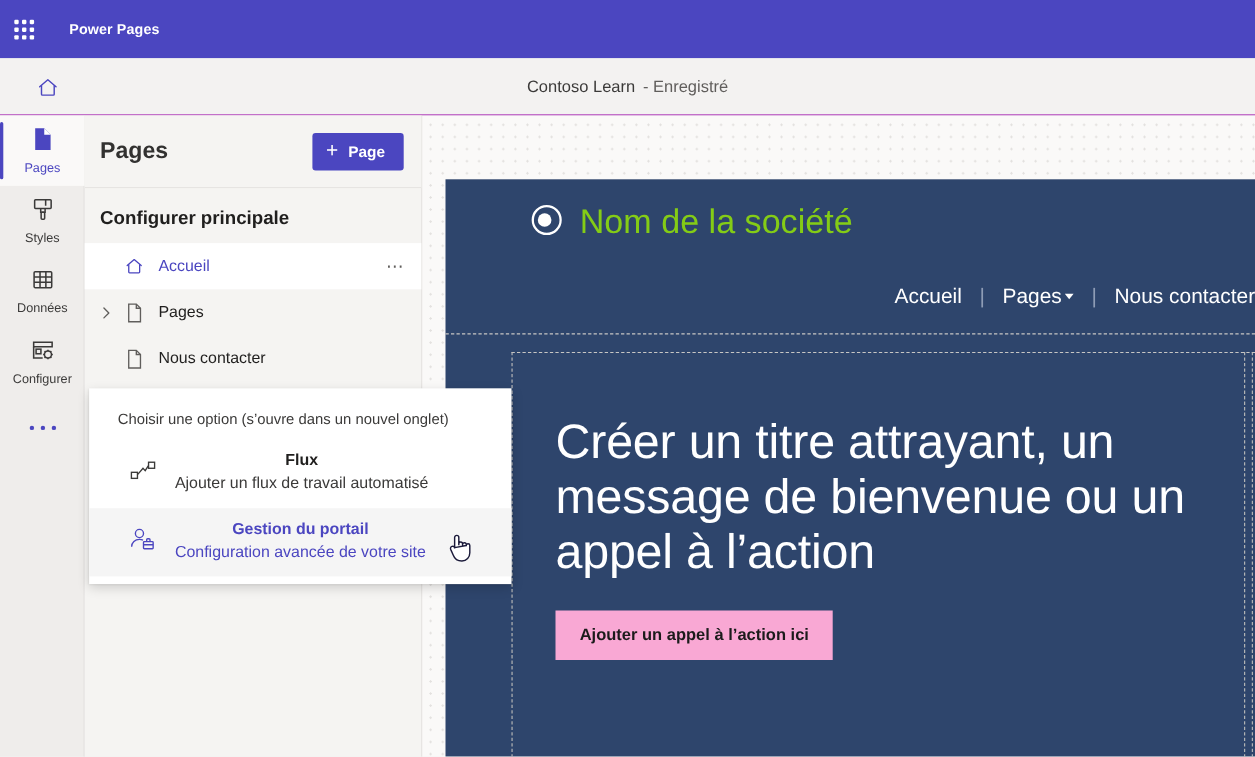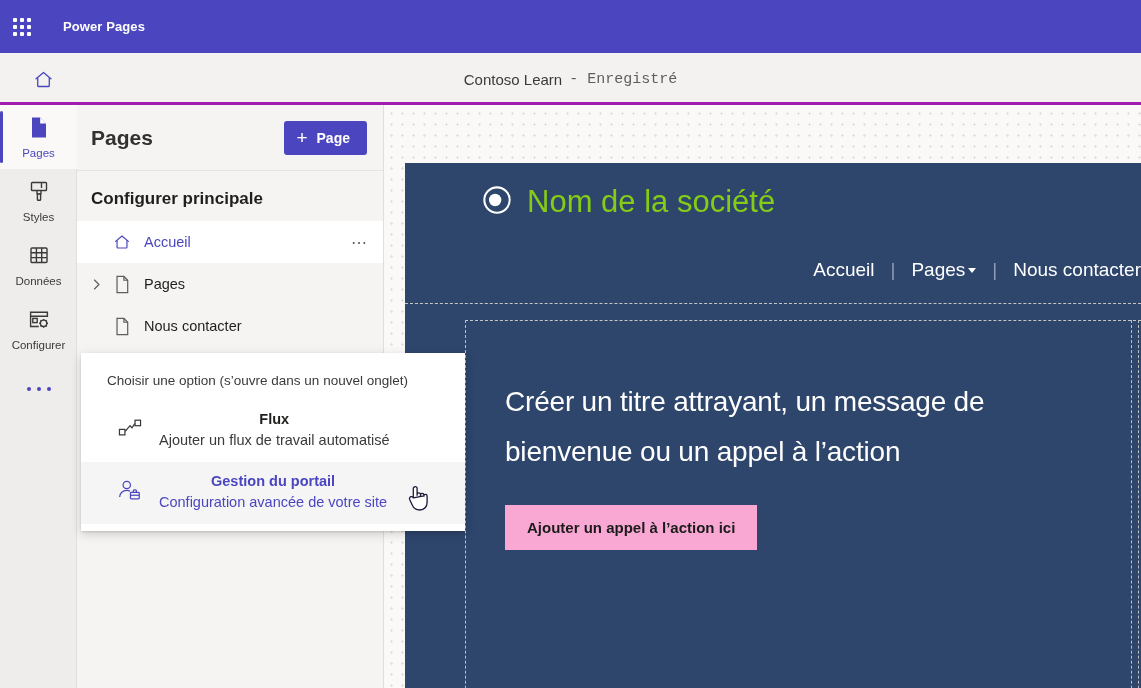--- a/index.html
+++ b/index.html
@@ -29,34 +29,34 @@
   .waffle-grid i { display: block; width: 4px; height: 4px; border-radius: 1px; background: #ffffff; }
   .app-title {
     color: #ffffff; font-size: 13px; font-weight: bold;
     margin-left: 19px; letter-spacing: 0.1px;
   }
 
   
   .cmdbar {
     position: absolute; top: 53px; left: 0; width: 1141px; height: 52px;
     background: #f3f2f1;
-    border-bottom: 3px solid #a21caf;
+    border-bottom: 1px solid #a21caf;
   }
   .home-btn {
     position: absolute; left: 26px; top: 9px;
     width: 34px; height: 34px;
     display: flex; align-items: center; justify-content: center;
     cursor: pointer; border-radius: 3px;
   }
   .doc-title {
     position: absolute; left: 0; top: 0; width: 1141px; height: 52px;
     display: flex; align-items: center; justify-content: center;
     font-size: 15px; color: #3b3a39;
   }
-  .doc-title .saved { color: #605e5c; margin-left: 7px; font-family: Liberation Mono, monospace; }
+  .doc-title .saved { color: #605e5c; margin-left: 7px; }
 
   
   .rail {
     position: absolute; left: 0; top: 105px; width: 77px; height: 583px;
     background: #efedeb;
     border-right: 1px solid #e1dfdd;
   }
   .rail-item {
     position: relative; width: 77px; height: 64px;
     display: flex; flex-direction: column; align-items: center;
@@ -164,21 +164,21 @@
     position: absolute; left: 0; width: 100%;
     border-top: 1px dashed #c7c6c4; height: 0;
   }
   .dash-v {
     position: absolute; top: 0; height: 100%;
     border-left: 1px dashed #c0bfbd; width: 0;
   }
 
   .hero { position: relative; padding: 73px 0 0 0; }
   .hero-title {
-    color: #ffffff; font-size: 28px; line-height: 50px;
+    color: #ffffff; font-size: 44px; line-height: 50px;
     font-weight: 400; width: 600px; margin-left: 100px;
     letter-spacing: -0.2px;
   }
   .cta {
     display: inline-block; margin: 28px 0 0 100px;
     background: #f9a8d4; color: #1b1b1b;
     font-size: 15px; font-weight: bold;
     padding: 14px 22px; border: none; cursor: pointer;
     font-family: "Liberation Sans", sans-serif;
   }

